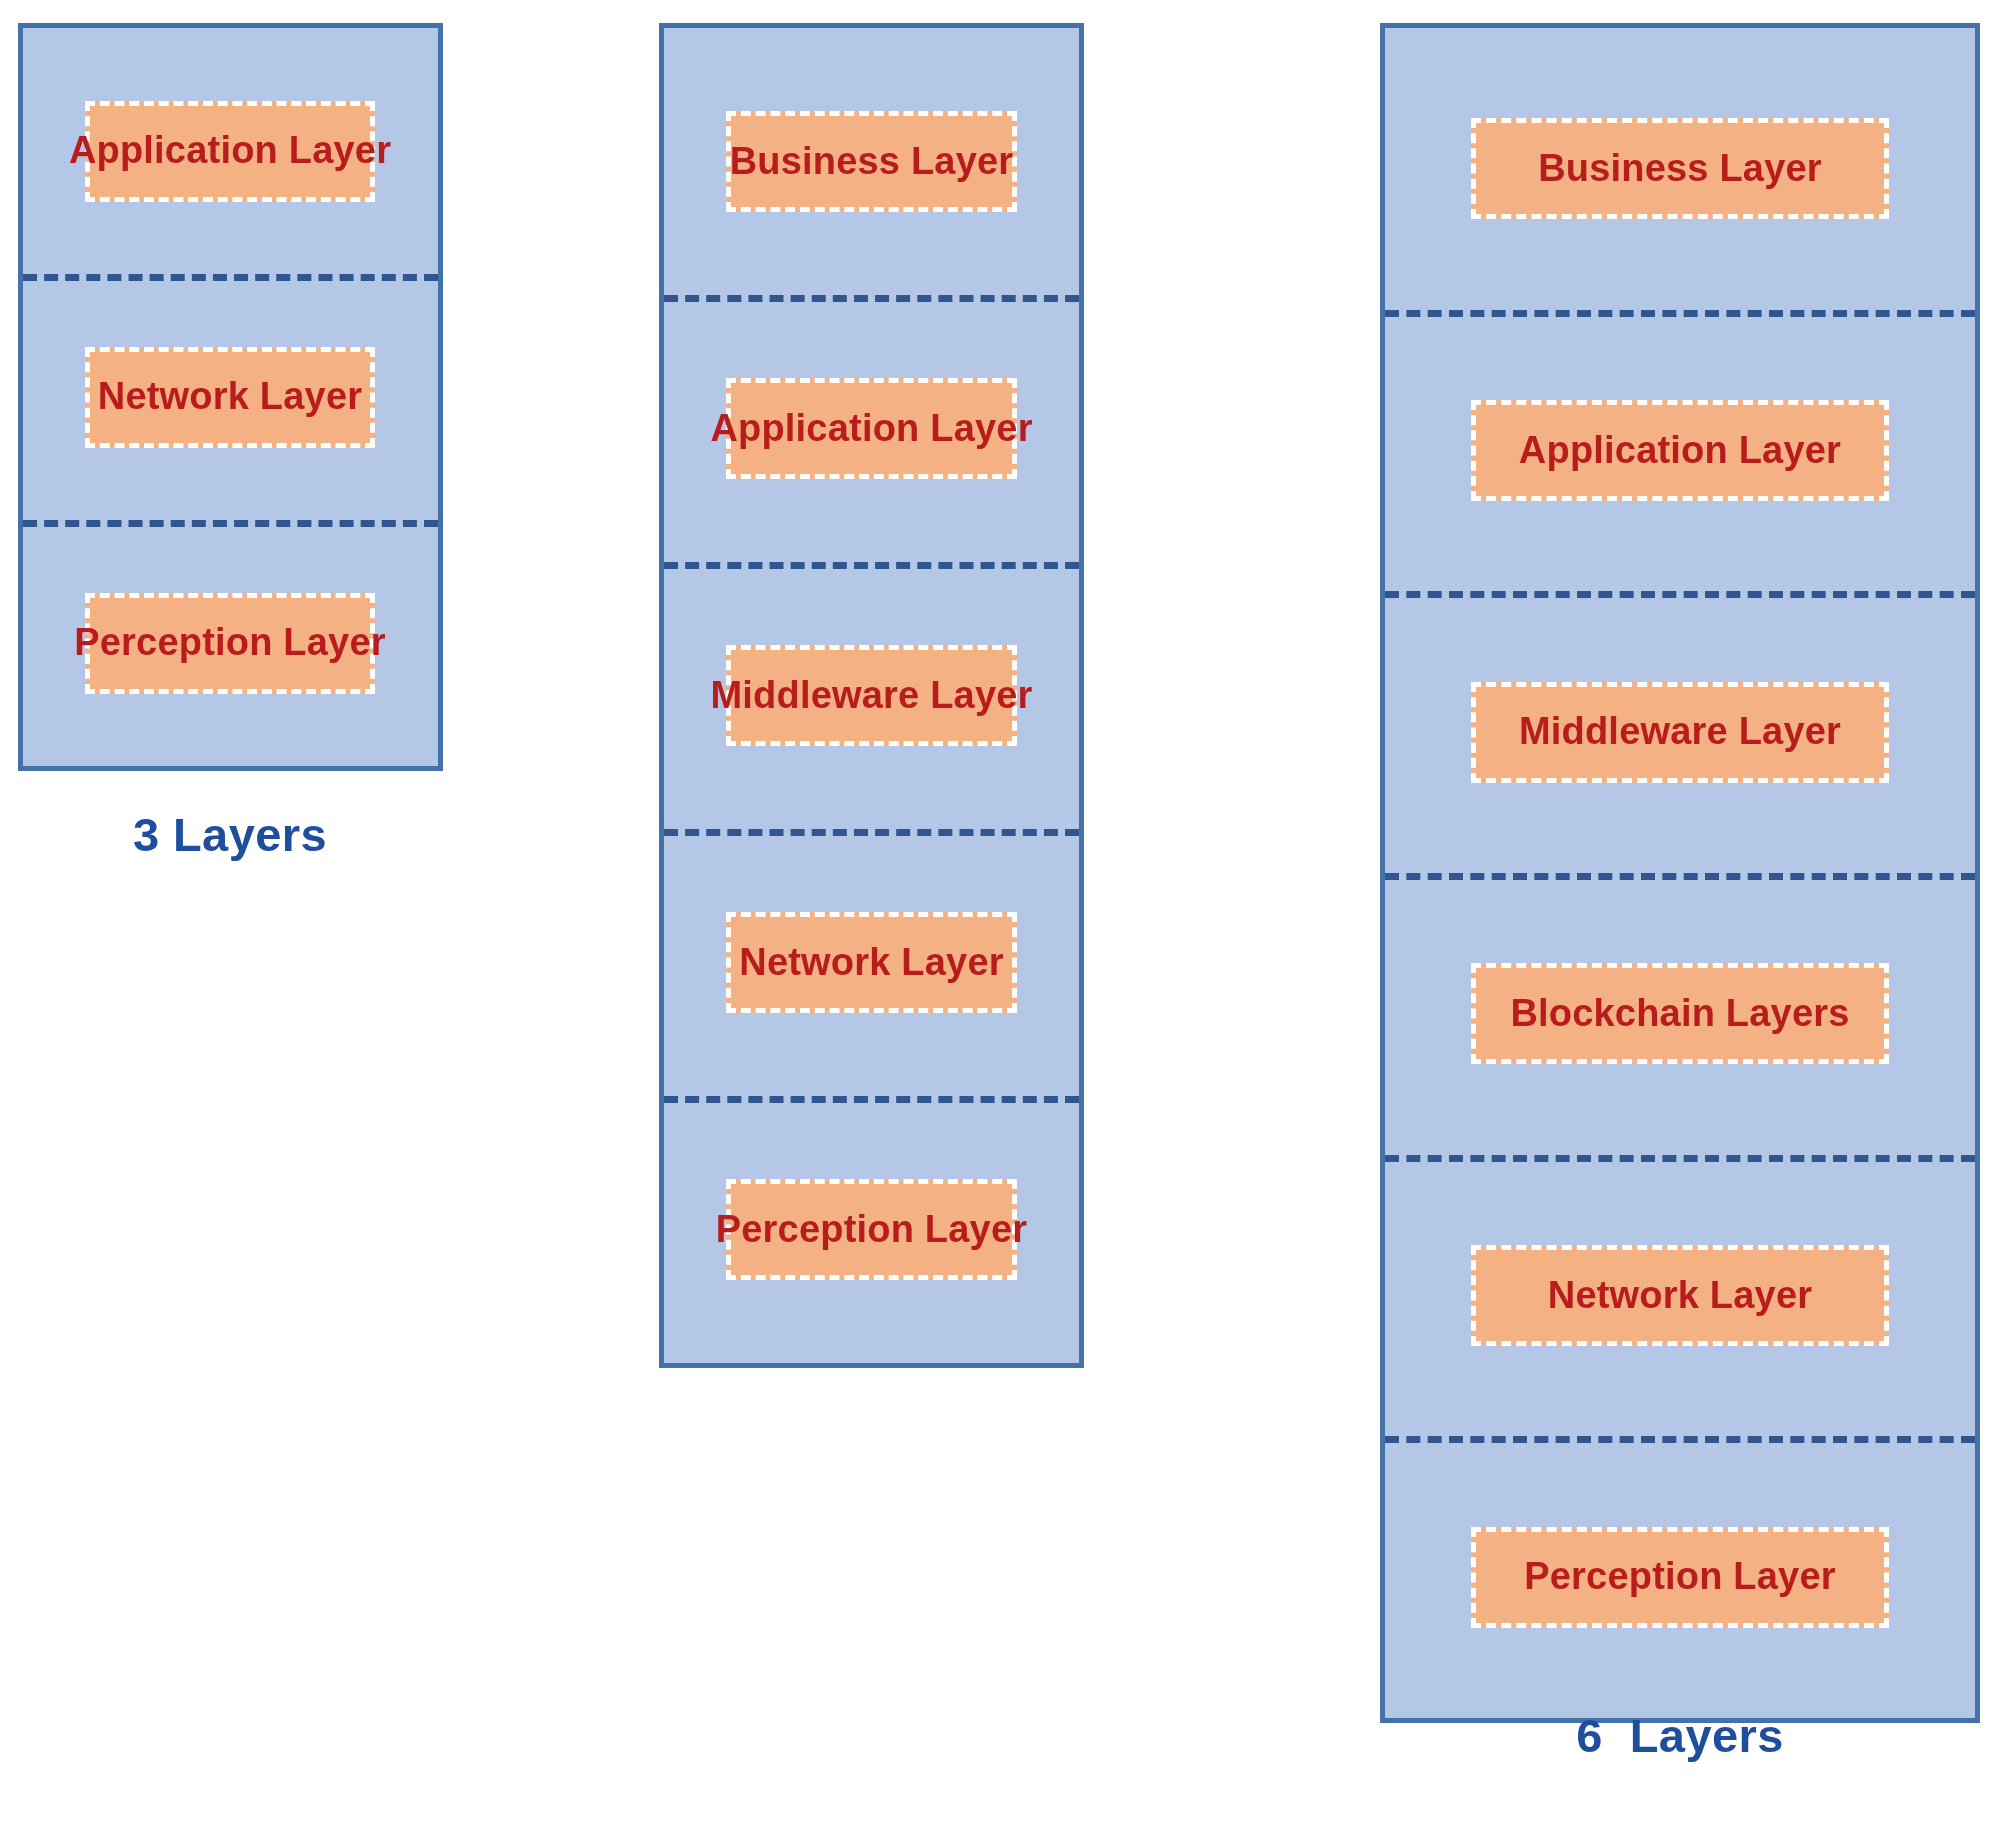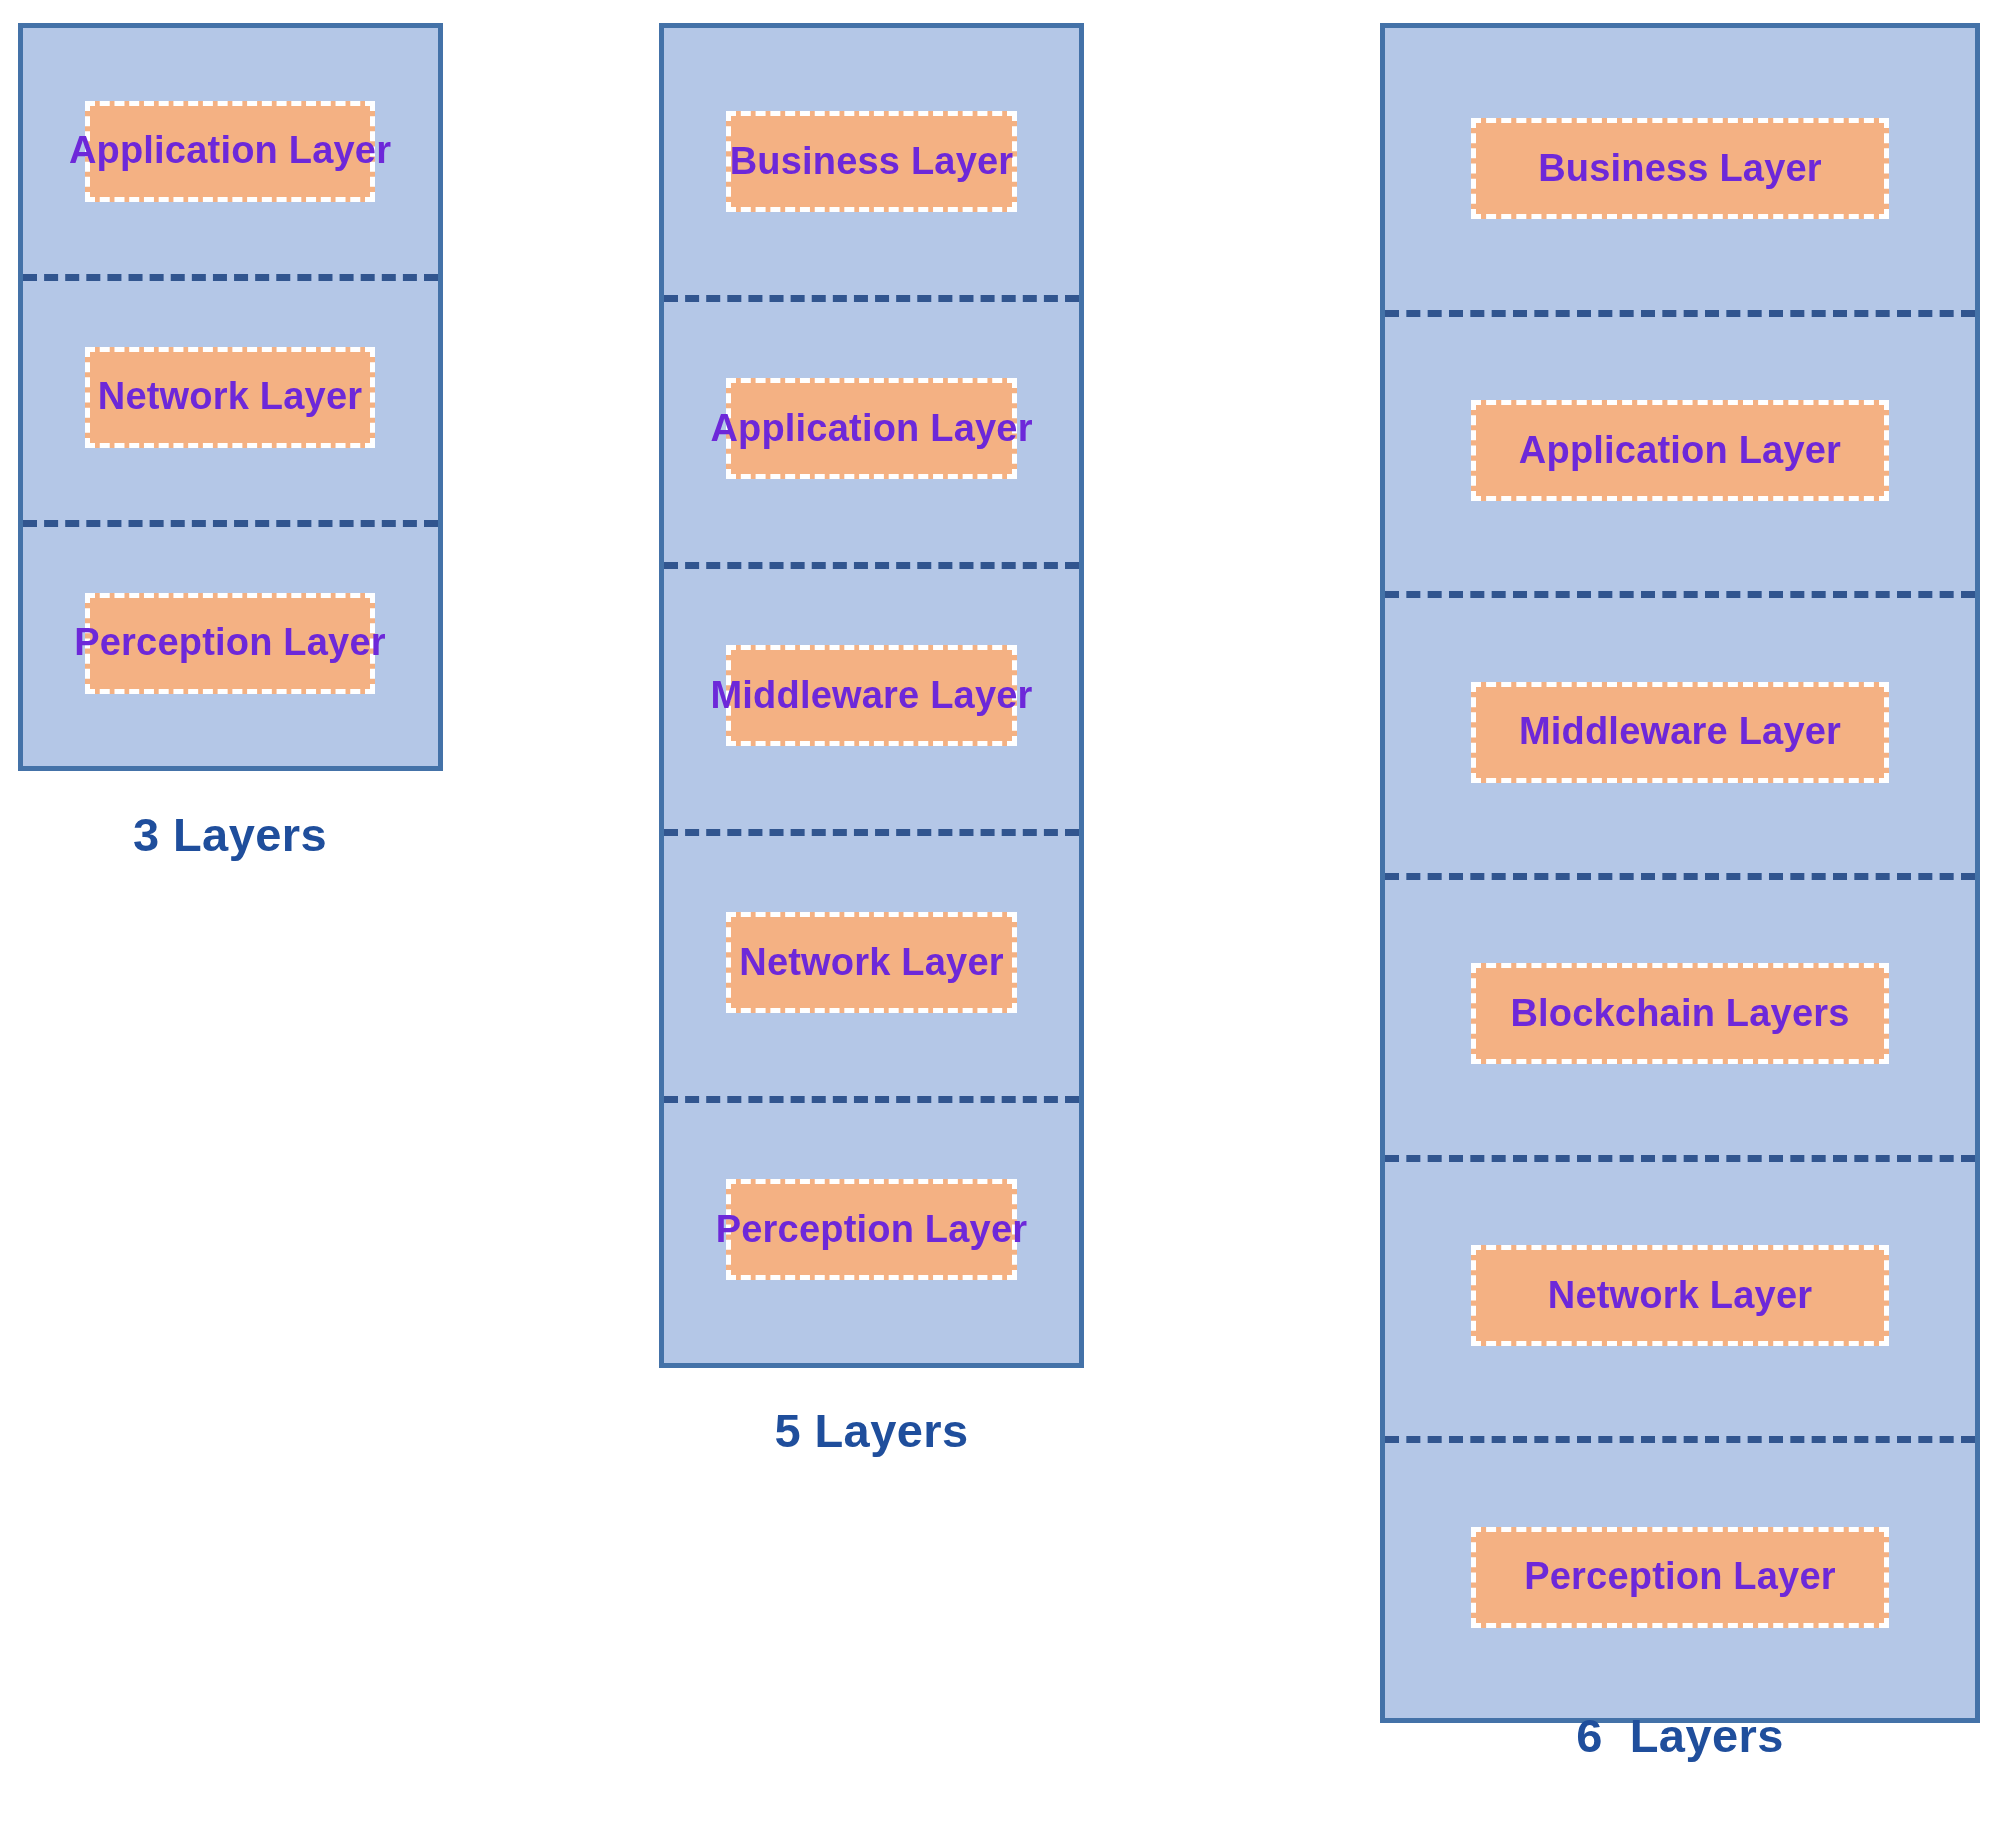--- a/index.html
+++ b/index.html
@@ -63,21 +63,21 @@
     display: flex;
     align-items: center;
     justify-content: center;
     text-align: center;
     padding: 5.2px 8.7px;
   }
 
   .col-3 .layer-box { width: 71%; }
 
   .layer-label {
-    color: #6d28d9;
+    color: #b91c1c;
     font-weight: bold;
     font-size: 38px;
     line-height: 1.05;
     letter-spacing: 0.2px;
     white-space: nowrap;
   }
 
   .caption {
     position: absolute;
     color: #1f4e9c;
@@ -135,21 +135,20 @@
       <div class="layer-box">
         <span class="layer-label">Network Layer</span>
       </div>
     </div>
     <div class="layer-slot">
       <div class="layer-box">
         <span class="layer-label">Perception Layer</span>
       </div>
     </div>
   </div>
-  <div class="caption caption-2">5 Layers</div>
 
   <div class="column col-3">
     <div class="layer-slot">
       <div class="layer-box">
         <span class="layer-label">Business Layer</span>
       </div>
     </div>
     <div class="layer-slot">
       <div class="layer-box">
         <span class="layer-label">Application Layer</span>

